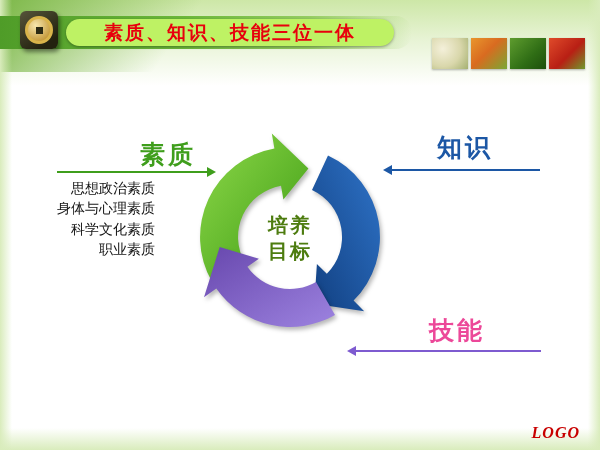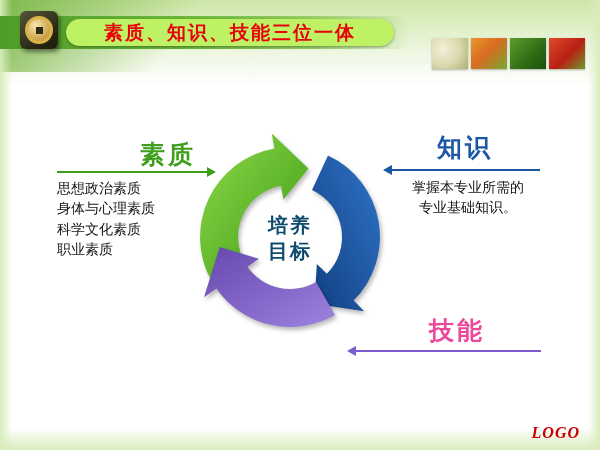--- a/index.html
+++ b/index.html
@@ -41,42 +41,42 @@
   .thumb-1{background:radial-gradient(circle at 30% 35%,#f4f0da 0%,#d9d7ab 55%,#a4b070 100%);}
   .thumb-2{background:linear-gradient(135deg,#8cb country 0,#f0f0f0 0);
     background:linear-gradient(135deg,#e9962e 0%,#d96b20 45%,#79a835 100%);}
   .thumb-3{background:linear-gradient(135deg,#5e9c2e 0%,#2f6d15 60%,#1d4f0c 100%);}
   .thumb-4{background:linear-gradient(135deg,#e04b2a 0%,#b81f14 55%,#6f9a2c 100%);}
 
   
   .cycle-svg{position:absolute;left:165px;top:112px;width:250px;height:250px;}
   .cycle-svg path{filter:drop-shadow(2px 3px 2px rgba(0,0,0,0.28));}
   .center-label{position:absolute;left:250px;top:212px;width:80px;text-align:center;
-    color:#0c4a6e;font-weight:bold;font-size:20px;line-height:1.3;letter-spacing:2px;}
+    color:#4d7c0f;font-weight:bold;font-size:20px;line-height:1.3;letter-spacing:2px;}
 
   
   .node-label{position:absolute;font-weight:bold;font-size:25px;letter-spacing:3px;white-space:nowrap;}
   .label-quality{left:96px;top:138px;color:#3f9e1c;margin-left:44px;}
   .label-knowledge{left:437px;top:131px;color:#1c57a5;text-align:right;}
   .label-skill{left:429px;top:314px;color:#ec4899;}
 
   .connector{position:absolute;height:2px;}
   .connector .arrow-right{position:absolute;right:-9px;top:-4px;width:0;height:0;
     border-top:5px solid transparent;border-bottom:5px solid transparent;}
   .connector .arrow-left{position:absolute;left:-9px;top:-4px;width:0;height:0;
     border-top:5px solid transparent;border-bottom:5px solid transparent;}
   .conn-quality{left:57px;top:171px;width:150px;background:#3f9e1c;}
   .conn-quality .arrow-right{border-left:9px solid #3f9e1c;}
   .conn-knowledge{left:392px;top:169px;width:148px;background:#1c57a5;}
   .conn-knowledge .arrow-left{border-right:9px solid #1c57a5;}
   .conn-skill{left:356px;top:350px;width:185px;background:#7e5bd0;}
   .conn-skill .arrow-left{border-right:9px solid #7e5bd0;}
 
   .details{position:absolute;color:#141414;font-size:14px;line-height:1.45;}
-  .details-quality{left:57px;top:178px;text-align:left;}
+  .details-quality{left:57px;top:178px;text-align:right;}
   .details-knowledge{left:390px;top:177px;width:156px;text-align:center;}
   .details-skill{left:366px;top:356px;width:160px;text-align:center;}
   .details div{white-space:nowrap;}
 
   .logo-text{position:absolute;right:20px;bottom:8px;color:#c80000;font-weight:bold;
     font-style:italic;font-size:16px;font-family:"Liberation Serif","DejaVu Serif",serif;letter-spacing:1px;}
 </style>
 </head>
 <body>
 
@@ -138,24 +138,20 @@
     <div>思想政治素质</div>
     <div>身体与心理素质</div>
     <div>科学文化素质</div>
     <div>职业素质</div>
   </div>
 
   <div class="node-label label-knowledge">知识</div>
   <div class="connector conn-knowledge">
     <span class="arrow-left"></span>
   </div>
-  <div class="details details-knowledge">
-    <div>掌握本专业所需的</div>
-    <div>专业基础知识。</div>
-  </div>
 
   <div class="node-label label-skill">技能</div>
   <div class="connector conn-skill">
     <span class="arrow-left"></span>
   </div>
 
   <div class="logo-text">LOGO</div>
 
 </div>
 

